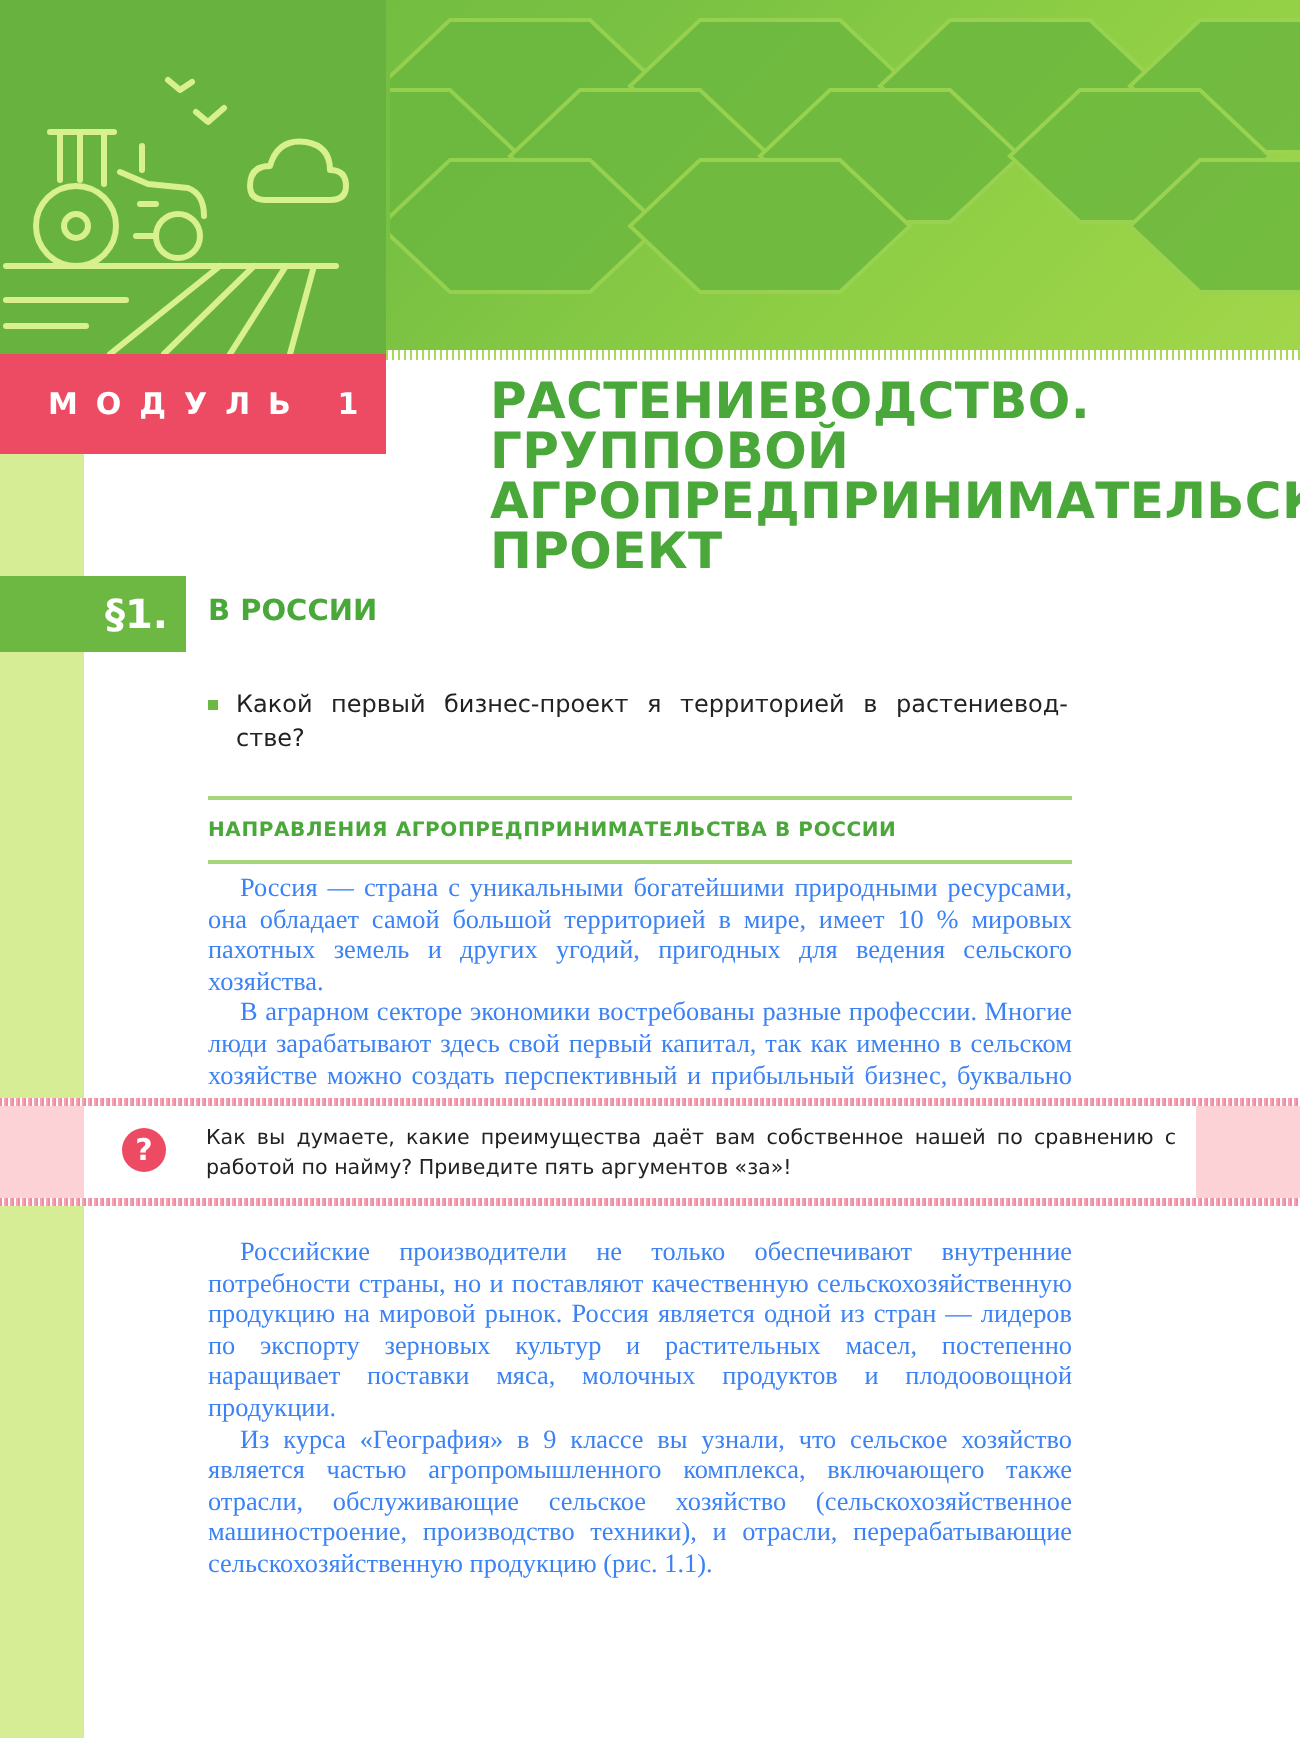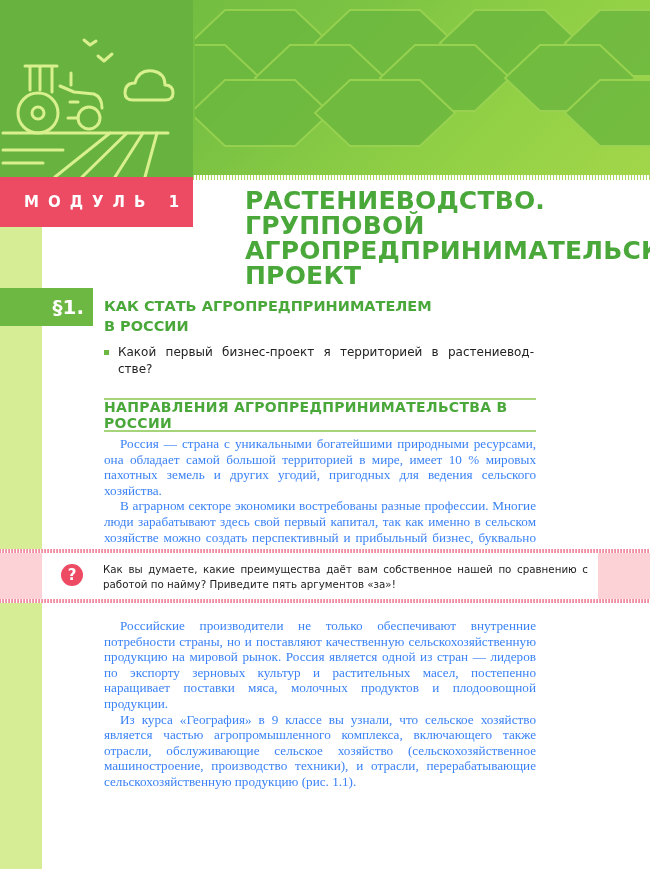--- a/index.html
+++ b/index.html
@@ -20,21 +20,21 @@
 
   .section-tab { position: absolute; left: 0; top: 288px; width: 93px; height: 38px; background: #6db843; display: flex; align-items: center; justify-content: flex-end; }
   .section-num { color: #ffffff; font-family: "DejaVu Sans", sans-serif; font-weight: bold; font-size: 20px; margin-right: 9px; }
   .section-title { position: absolute; left: 104px; top: 296px; color: #4aa83a; font-family: "DejaVu Sans", sans-serif; font-weight: bold; font-size: 14.5px; line-height: 20px; }
 
   .key-question { position: absolute; left: 104px; top: 344px; width: 430px; display: flex; }
   .bullet { width: 5px; height: 5px; background: #6db843; margin-top: 6px; margin-right: 9px; flex-shrink: 0; }
   .key-question-text { font-family: "DejaVu Sans", sans-serif; font-size: 12px; line-height: 17px; color: #222; text-align: justify; word-spacing: 2px; }
 
   .subsection { position: absolute; left: 104px; top: 398px; width: 432px; height: 30px; border-top: 2px solid #a5d47a; border-bottom: 2px solid #a5d47a; display: flex; align-items: center; }
-  .subsection-title { color: #4aa83a; font-family: "DejaVu Sans", sans-serif; font-weight: bold; font-size: 14px; letter-spacing: 0.3px; }
+  .subsection-title { color: #4aa83a; font-family: "DejaVu Sans", sans-serif; font-weight: bold; font-size: 10px; letter-spacing: 0.3px; }
 
   .para { font-family: "Liberation Serif", serif; font-size: 13.2px; line-height: 15.6px; color: #3b82f6; text-align: justify; text-indent: 16px; margin: 0; }
   .text-block-1 { position: absolute; left: 104px; top: 436px; width: 432px; }
   .text-block-2 { position: absolute; left: 104px; top: 618px; width: 432px; }
 
   .question-box { position: absolute; left: 0; top: 553px; width: 650px; height: 46px; background: #fcd2d6; }
   .question-box .stripe-top, .question-box .stripe-bottom { position: absolute; left: 0; width: 650px; height: 4px; background: repeating-linear-gradient(90deg, #f08ca0 0 1px, #ffffff 1px 2px, #f3a3b3 2px 3px); }
   .question-box .stripe-top { top: -4px; }
   .question-box .stripe-bottom { bottom: -4px; }
   .question-inner { position: absolute; left: 42px; top: 0; width: 556px; height: 46px; background: #ffffff; }
@@ -86,21 +86,20 @@
 <div class="module-tab">
   <span class="module-label">МОДУЛЬ 1</span>
 </div>
 
 <div class="module-title">РАСТЕНИЕВОДСТВО. ГРУППОВОЙ АГРОПРЕДПРИНИМАТЕЛЬСКИЙ ПРОЕКТ</div>
 
 <div class="section-tab">
   <span class="section-num">§1.</span>
 </div>
 <div class="section-title">
-  <div>КАК СТАТЬ АГРОПРЕДПРИНИМАТЕЛЕМ</div>
   <div>В РОССИИ</div>
 </div>
 
 <div class="key-question">
   <span class="bullet"></span>
   <span class="key-question-text">Какой первый бизнес-проект я территорией в растениевод­стве?</span>
 </div>
 
 <div class="subsection">
   <span class="subsection-title">НАПРАВЛЕНИЯ АГРОПРЕДПРИНИМАТЕЛЬСТВА В РОССИИ</span>

